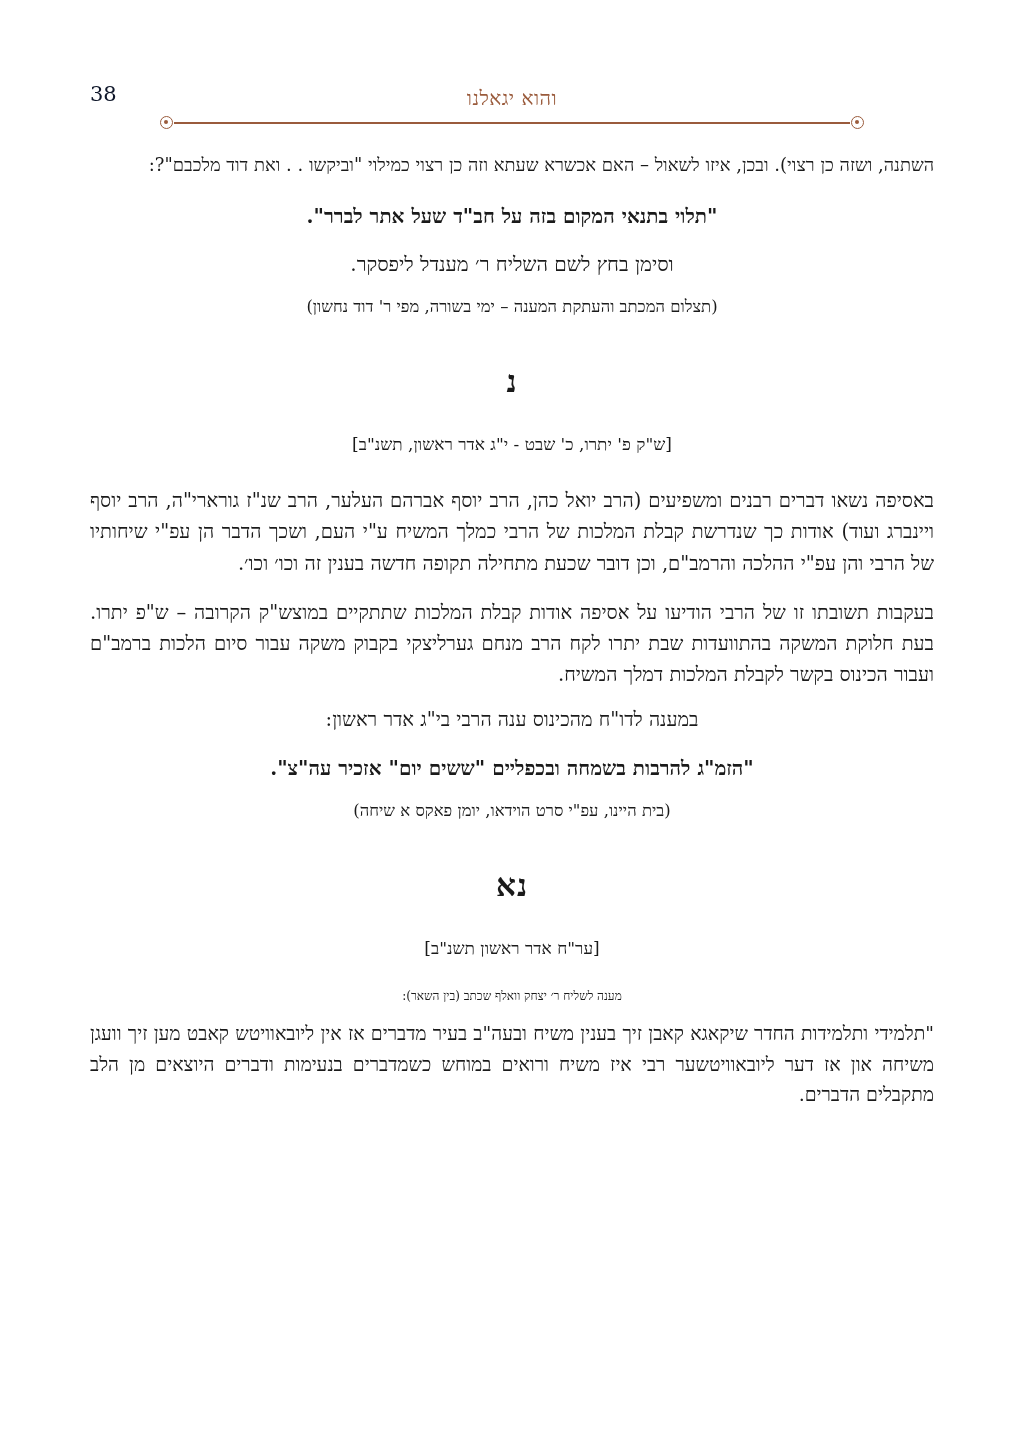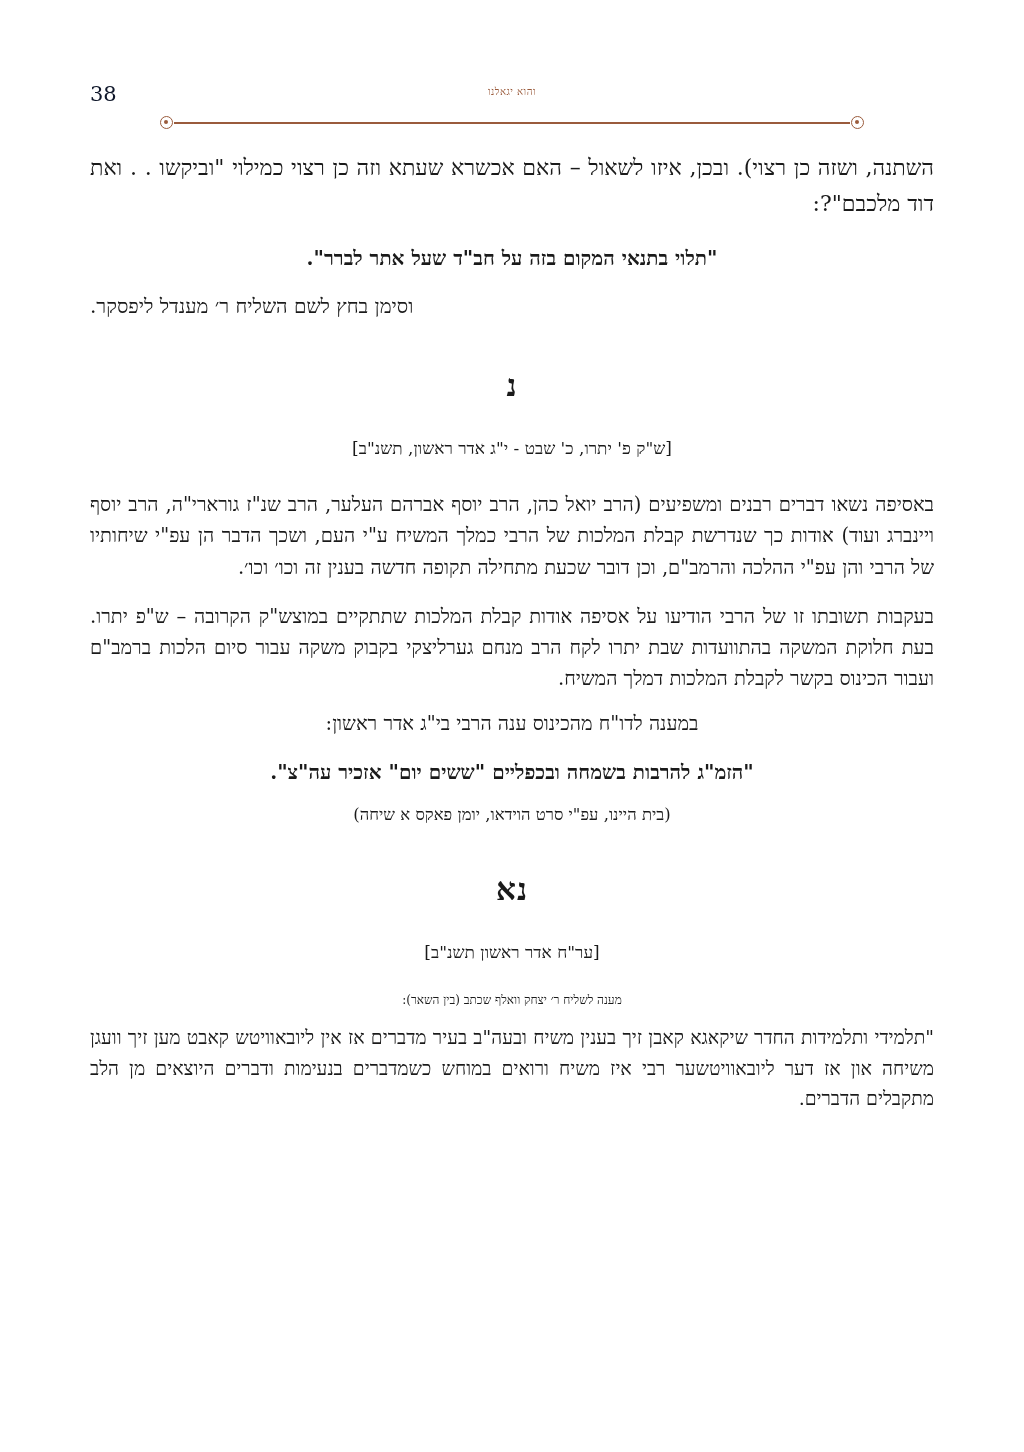--- a/index.html
+++ b/index.html
@@ -26,21 +26,21 @@
     position: relative;
     height: 70px;
     margin: 0 80px 0 80px;
   }
   .header-title {
     position: absolute;
     top: 86px;
     left: 0;
     right: 0;
     text-align: center;
-    font-size: 10px;
+    font-size: 20px;
     color: #9a5b3c;
     letter-spacing: 0.5px;
     direction: rtl;
   }
   .page-number {
     position: absolute;
     top: 82px;
     left: 10px;
     font-size: 21px;
     color: #0f172a;
@@ -91,38 +91,38 @@
     left: 90px;
     direction: rtl;
     text-align: justify;
   }
 
   p {
     margin: 0 0 4px 0;
   }
 
   .para {
-    font-size: 22px;
+    font-size: 18px;
     line-height: 1.62;
     text-align: justify;
     text-align-last: right;
     margin-bottom: 16px;
   }
 
   .quote-bold {
     font-size: 20px;
     font-weight: bold;
     text-align: center;
     margin: 22px 0 18px 0;
     line-height: 1.5;
   }
 
   .line-center {
     font-size: 20px;
-    text-align: left;
+    text-align: center;
     margin: 0 0 18px 0;
     line-height: 1.5;
   }
 
   .source-note {
     font-size: 16.5px;
     text-align: center;
     margin: 6px 0 24px 0;
     color: #1a1a1a;
   }
@@ -188,20 +188,21 @@
   </div>
 
   <div class="content">
 
     <p class="para">השתנה, ושזה כן רצוי). ובכן, איזו לשאול – האם אכשרא שעתא וזה כן רצוי כמילוי "וביקשו . . ואת דוד מלכבם"?:</p>
 
     <p class="quote-bold">"תלוי בתנאי המקום בזה על חב"ד שעל אתר לברר".</p>
 
     <p class="line-center">וסימן בחץ לשם השליח ר׳ מענדל ליפסקר.</p>
 
+    <p class="source-note">(תצלום המכתב והעתקת המענה – ימי בשורה, מפי ר' דוד נחשון)</p>
 
     <div class="section-letter">נ</div>
 
     <p class="date-head">[ש"ק פ' יתרו, כ' שבט - י"ג אדר ראשון, תשנ"ב]</p>
 
     <p class="para-tight">באסיפה נשאו דברים רבנים ומשפיעים (הרב יואל כהן, הרב יוסף אברהם העלער, הרב שנ"ז גורארי"ה, הרב יוסף ויינברג ועוד) אודות כך שנדרשת קבלת המלכות של הרבי כמלך המשיח ע"י העם, ושכך הדבר הן עפ"י שיחותיו של הרבי והן עפ"י ההלכה והרמב"ם, וכן דובר שכעת מתחילה תקופה חדשה בענין זה וכו׳ וכו׳.</p>
 
     <p class="para-tight">בעקבות תשובתו זו של הרבי הודיעו על אסיפה אודות קבלת המלכות שתתקיים במוצש"ק הקרובה – ש"פ יתרו. בעת חלוקת המשקה בהתוועדות שבת יתרו לקח הרב מנחם גערליצקי בקבוק משקה עבור סיום הלכות ברמב"ם ועבור הכינוס בקשר לקבלת המלכות דמלך המשיח.</p>
 
     <p class="center-line-sm">במענה לדו"ח מהכינוס ענה הרבי בי"ג אדר ראשון:</p>

